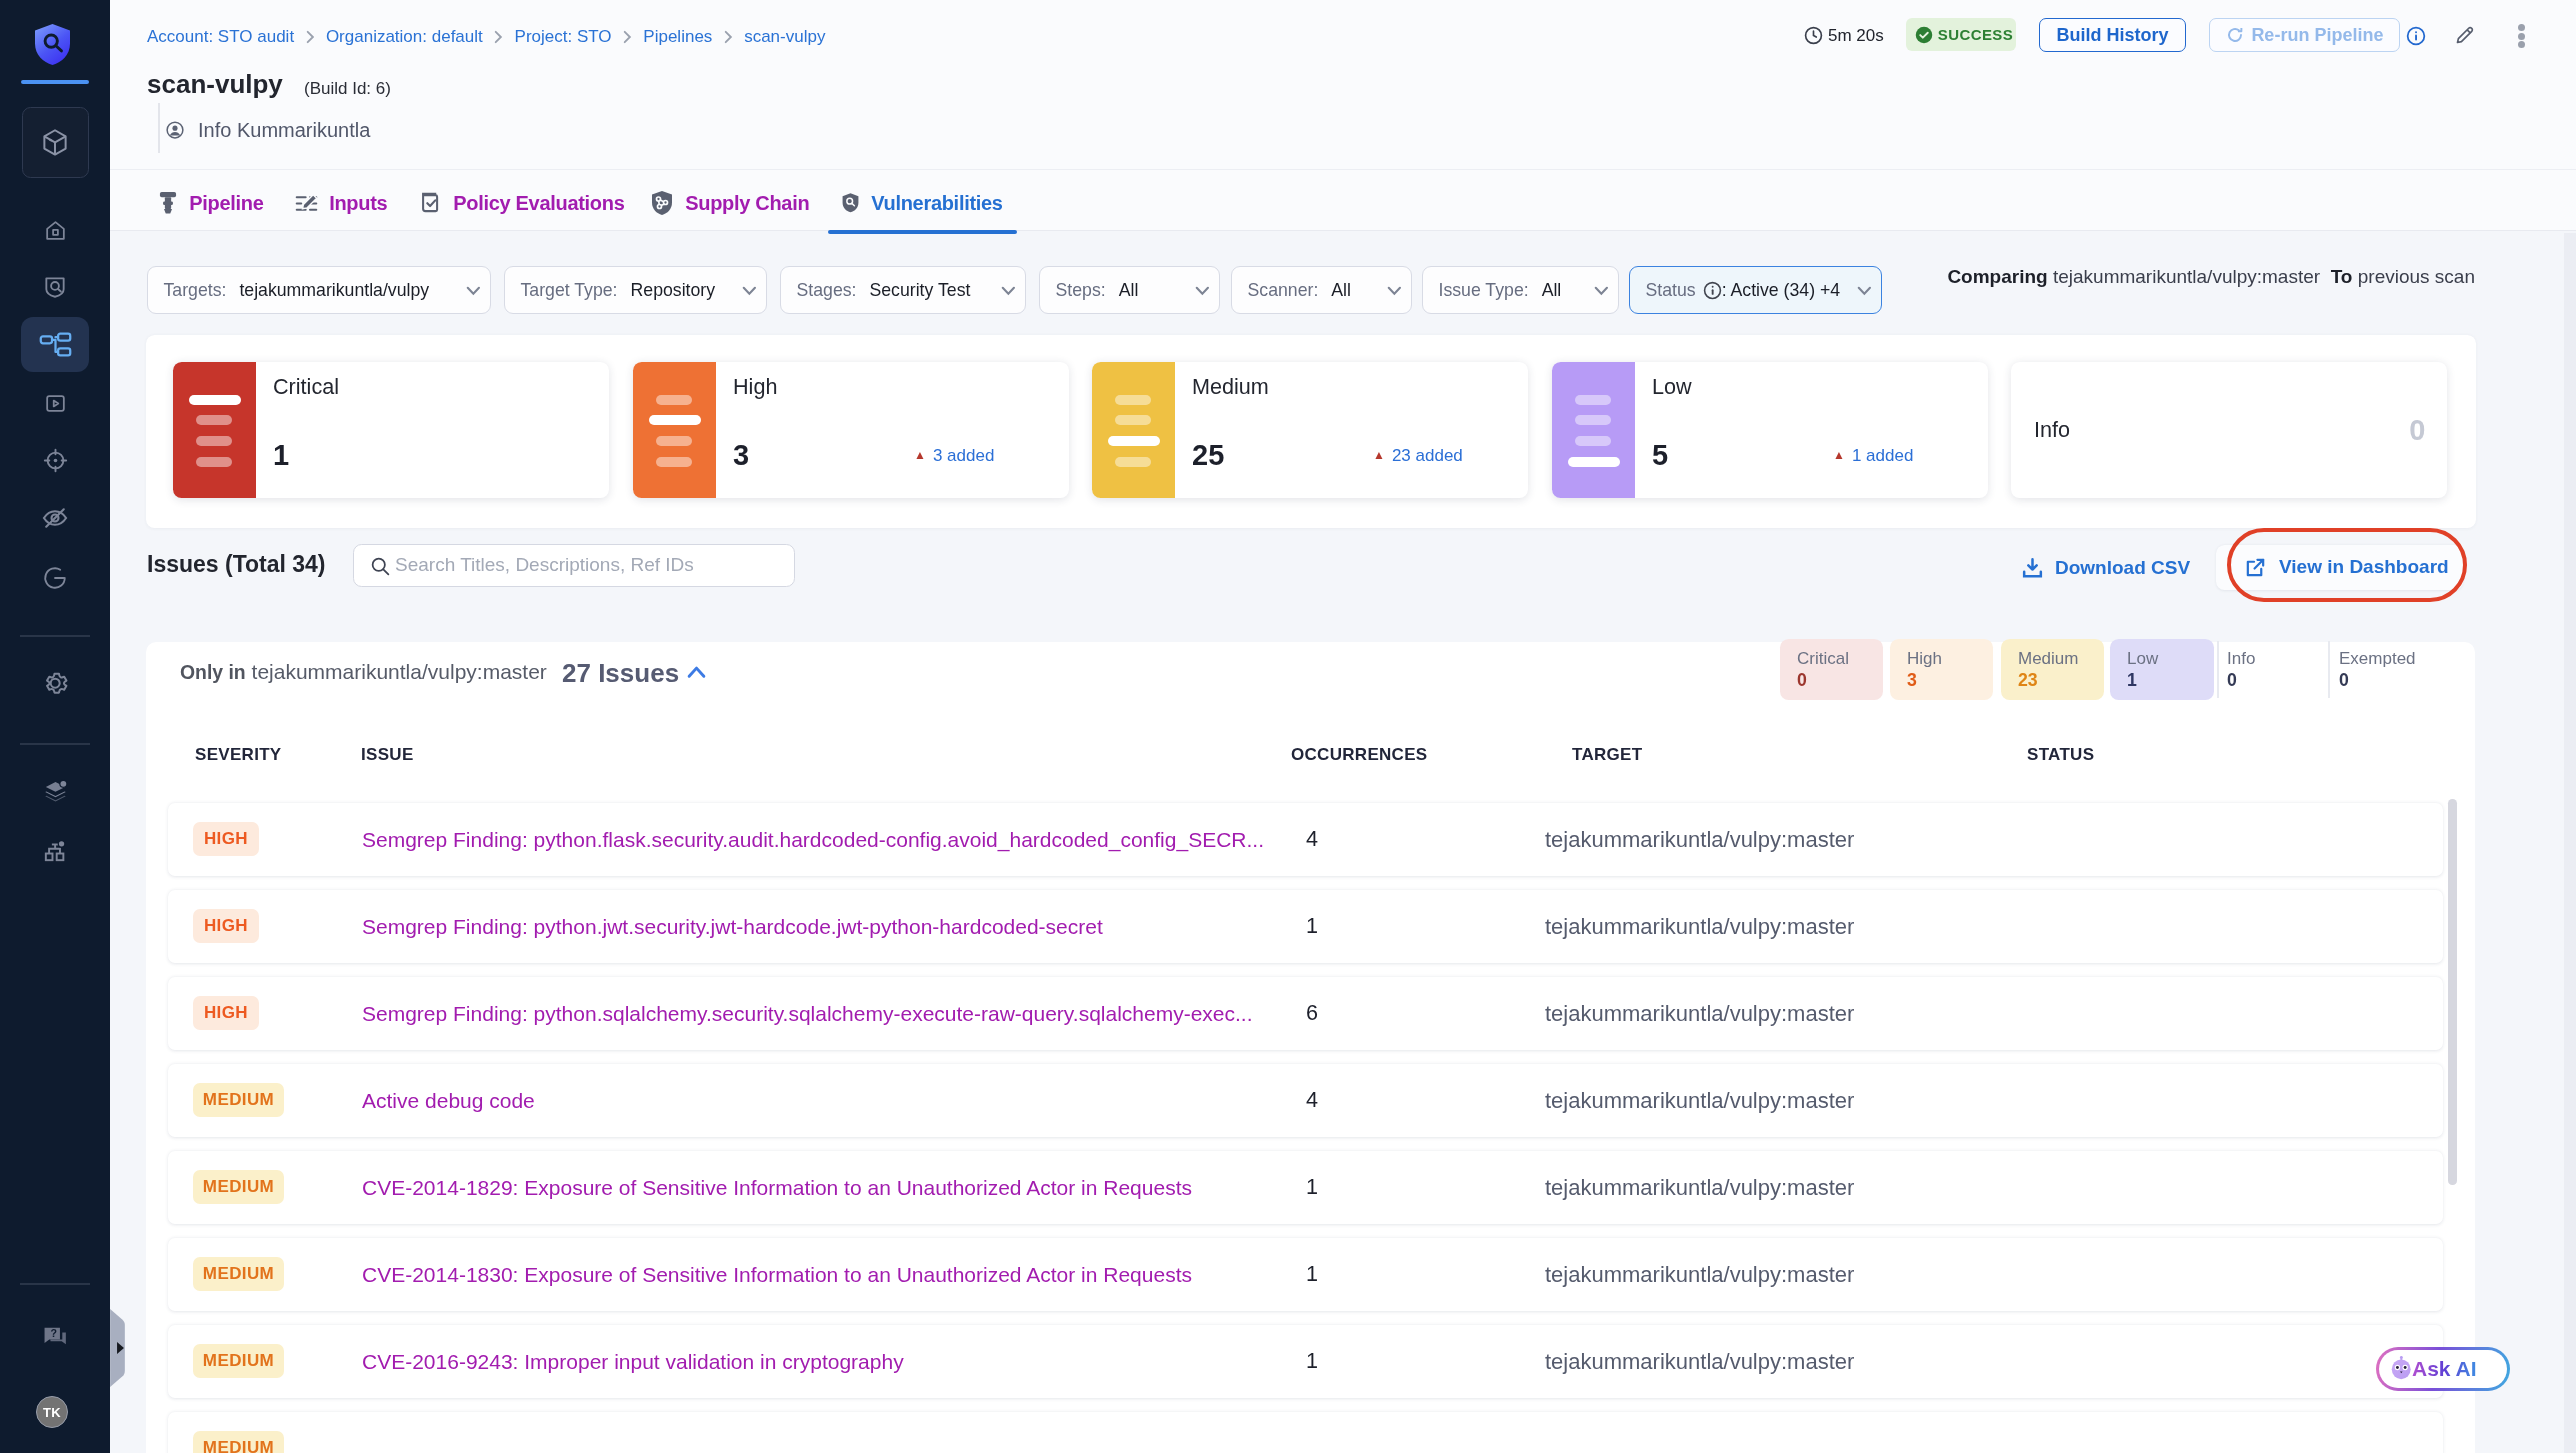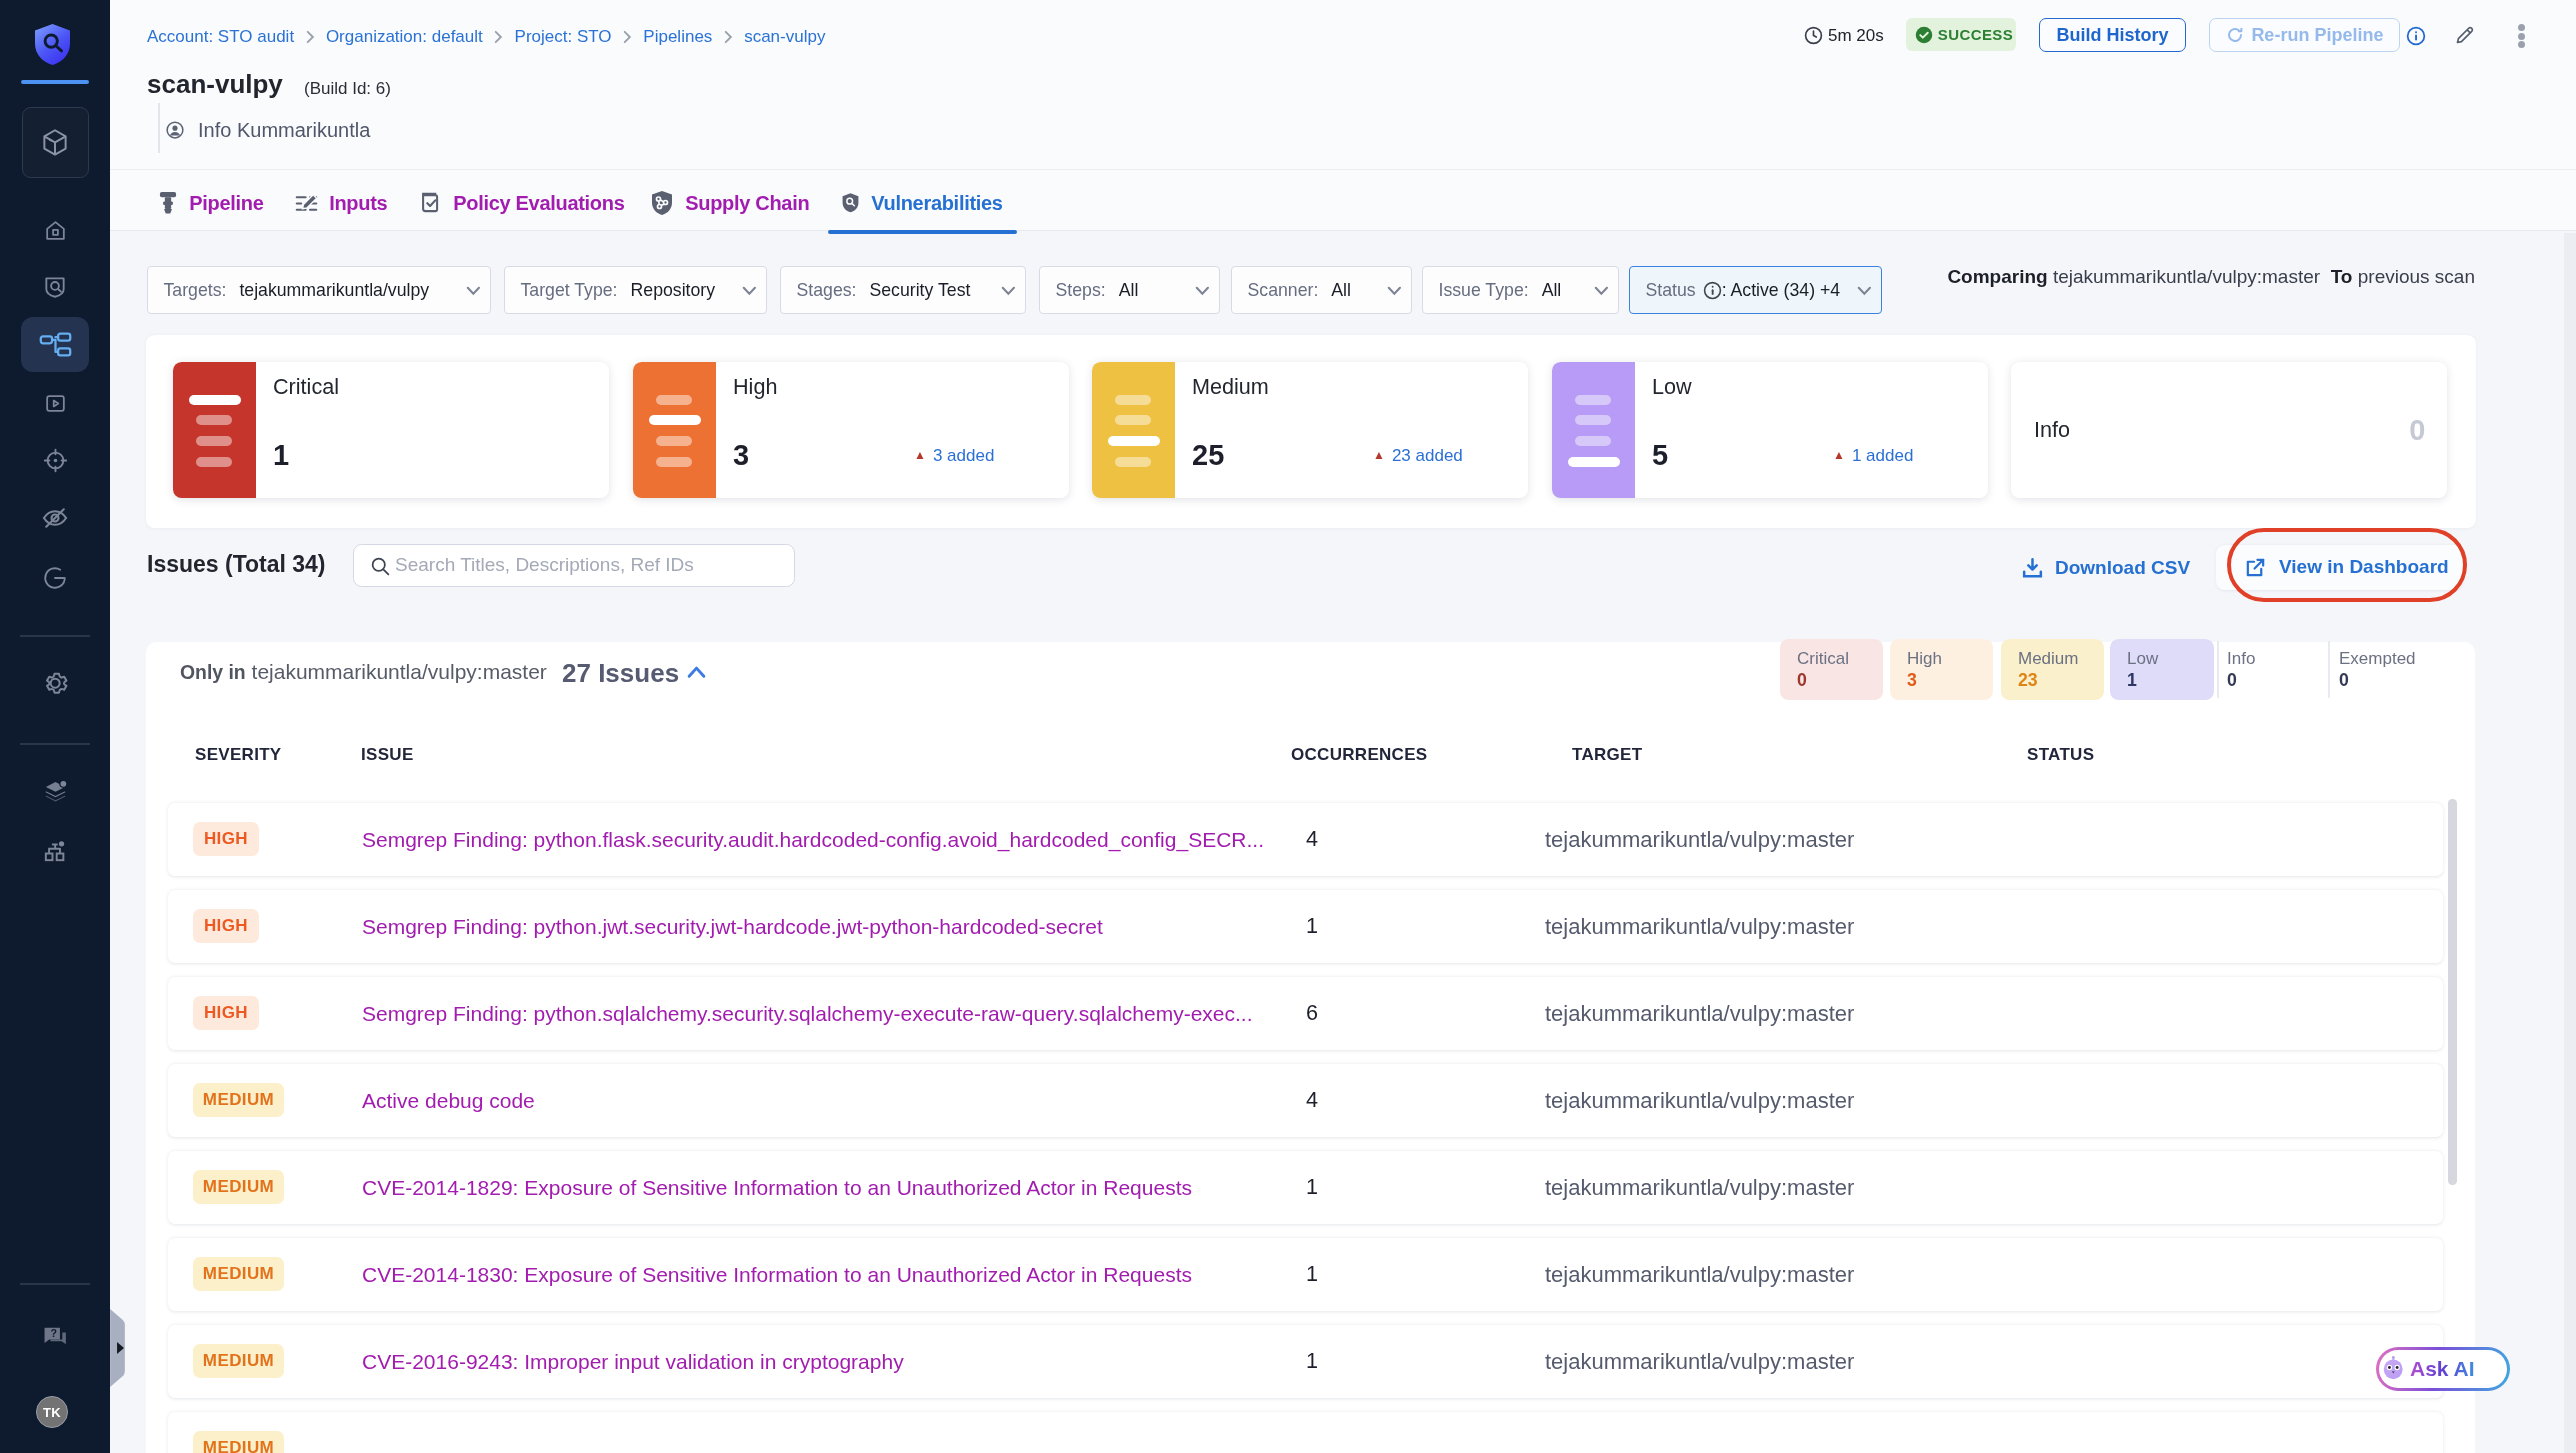--- a/index.html
+++ b/index.html
@@ -12,21 +12,21 @@
 .crumb svg{margin-top:0.9px}
 #title{position:absolute;left:147px;top:70px;font-size:26px;line-height:29px;font-weight:700;color:#22252e}
 #buildid{position:absolute;left:304px;top:79px;font-size:17px;line-height:19px;color:#2a2d36}
 #uline{position:absolute;left:158px;top:103px;width:1.7px;height:50px;background:#e3e5eb}
 #uav{position:absolute;left:166px;top:121px}
 #uname{position:absolute;left:198px;top:120px;font-size:20px;line-height:21.6px;color:#51576a}
 
 .tab{position:absolute;top:190px;height:26px;display:flex;align-items:center;gap:11.2px;font-size:20px;letter-spacing:-0.3px;font-weight:700;color:#a21caf}
 #tabunder{position:absolute;left:828px;top:230px;width:189px;height:4.3px;background:#2570d2;border-radius:2.2px}
 
-.filt{position:absolute;top:266px;height:48px;border:1.7px solid #d8dbe5;border-radius:4px;background:#fdfdfe;display:flex;align-items:center;padding:0 9.5px 0 15.5px;font-size:17.7px;color:#676d80;white-space:nowrap}
+.filt{position:absolute;top:266px;height:48px;border:1.7px solid #d8dbe5;border-radius:9px;background:#fdfdfe;display:flex;align-items:center;padding:0 9.5px 0 15.5px;font-size:17.7px;color:#676d80;white-space:nowrap}
 .filt b{color:#1b1e27;font-weight:400;margin-left:13px}
 .filt .chev{margin-left:auto}
 #statusf{border-color:#3b82e0;background:#eef6fb}
 #statusf em{font-style:normal;color:#1b1e27}
 #comparing{position:absolute;top:266px;right:101px;font-size:19px;color:#3a3e4b;white-space:nowrap}
 #comparing b{color:#1d2029}
 
 #cardwrap{position:absolute;left:146px;top:335px;width:2330px;height:193px;background:#fff;border-radius:8.6px;box-shadow:0 0.9px 3.4px rgba(40,50,80,.05)}
 .card{position:absolute;top:362px;width:436px;height:136px;background:#fff;border-radius:8.6px;box-shadow:0 1.7px 8.6px rgba(35,45,75,.13)}
 .cicon{position:absolute;left:0;top:0;width:83px;height:136px;border-radius:8.6px 0 0 8.6px}
@@ -60,21 +60,21 @@
 .row{position:absolute;left:168px;width:2275px;height:73px;background:#fff;border-radius:7px;box-shadow:0 0.9px 3.4px rgba(50,60,90,.13)}
 .badge{position:absolute;left:25px;top:19px;height:34px;border-radius:7px;font-size:17px;font-weight:700;display:flex;align-items:center;justify-content:center;letter-spacing:0.4px}
 .badge.h{width:66px;background:#fdeadd;color:#ed5a21}
 .badge.m{width:91px;background:#fbf0ca;color:#e2731c}
 .itxt{position:absolute;left:194px;top:25px;font-size:21px;line-height:24px;color:#a21caf;white-space:nowrap}
 .occ{position:absolute;left:1138px;top:24px;font-size:21.6px;line-height:24px;color:#1d202b}
 .tgt{position:absolute;left:1377px;top:25px;font-size:22px;line-height:24px;color:#555b6d}
 #thumb{position:absolute;left:2448px;top:799px;width:8.6px;height:386px;border-radius:4.3px;background:#d6d7df}
 
 #askai{position:absolute;left:2376px;top:1347px;width:134px;height:44px;border-radius:22.4px;background:linear-gradient(100deg,#e070c0 0%,#7a4fd8 45%,#3fa9e0 100%);padding:2.6px}
-#askai .in{width:100%;height:100%;border-radius:20px;background:#fff;display:flex;align-items:center;padding-left:3px;gap:6px}
+#askai .in{width:100%;height:100%;border-radius:20px;background:#fff;display:flex;align-items:center;padding-left:11px;}
 #askai .t{font-size:21px;font-weight:700;background:linear-gradient(90deg,#b14fd0,#5f3fd4,#3e8de2);-webkit-background-clip:text;background-clip:text;color:transparent}
 
 #side{position:absolute;left:0;top:0;width:110px;height:1454px;background:#0e1b2e}
 .sdiv{position:absolute;left:20px;width:70px;height:1.7px;background:#293548}
 .sic{position:absolute;left:0;width:110px;display:flex;justify-content:center}
 #modbtn{position:absolute;left:21.6px;top:107px;width:67px;height:71px;border:1.7px solid #2e3950;border-radius:8.6px;background:#141f31;display:flex;align-items:center;justify-content:center}
 #pipesel{position:absolute;left:21px;top:317px;width:68px;height:55px;background:#233350;border-radius:12px;display:flex;align-items:center;justify-content:center}
 #tkav{position:absolute;left:36px;top:1396px;width:32px;height:32px;border-radius:50%;border:1.7px solid #979daa;background:#737373;color:#fff;font-size:13px;font-weight:700;display:flex;align-items:center;justify-content:center;letter-spacing:0.4px}
 #expander{position:absolute;left:110px;top:1309px}
 </style>

